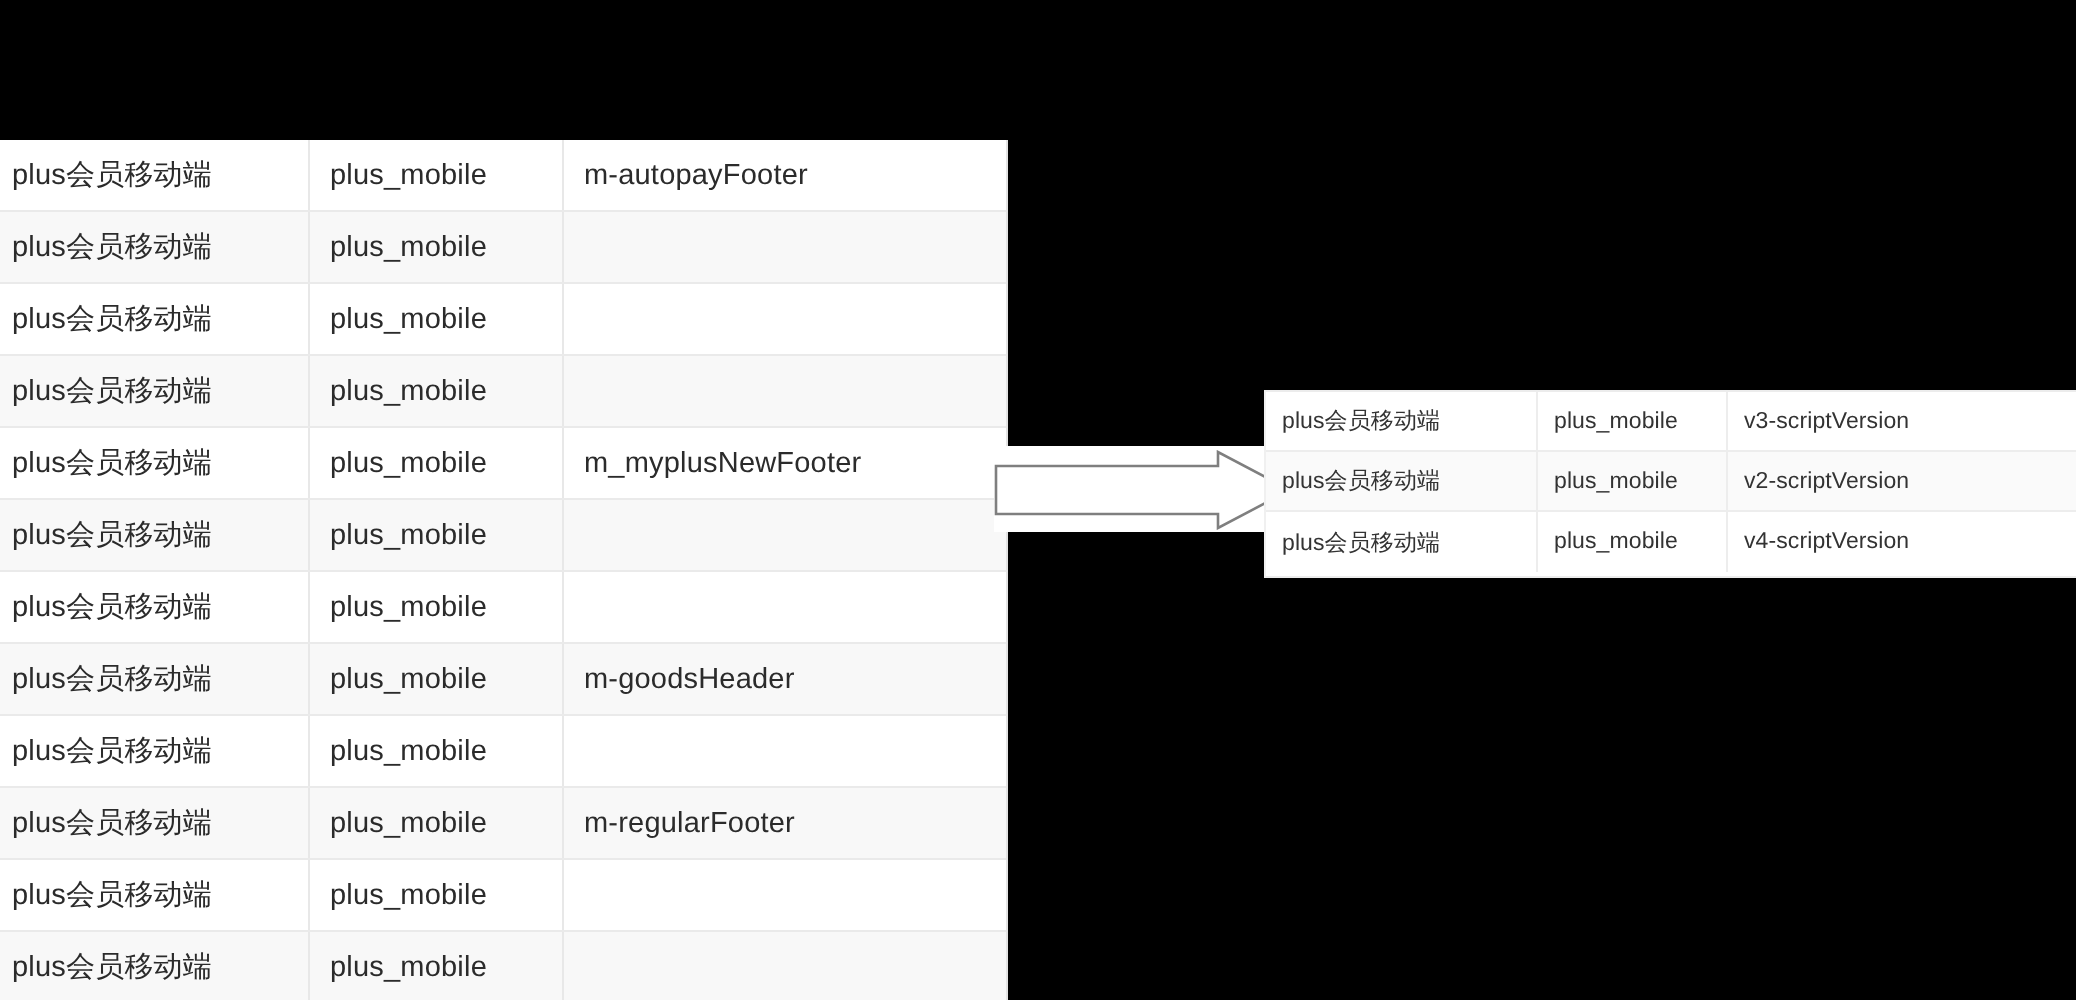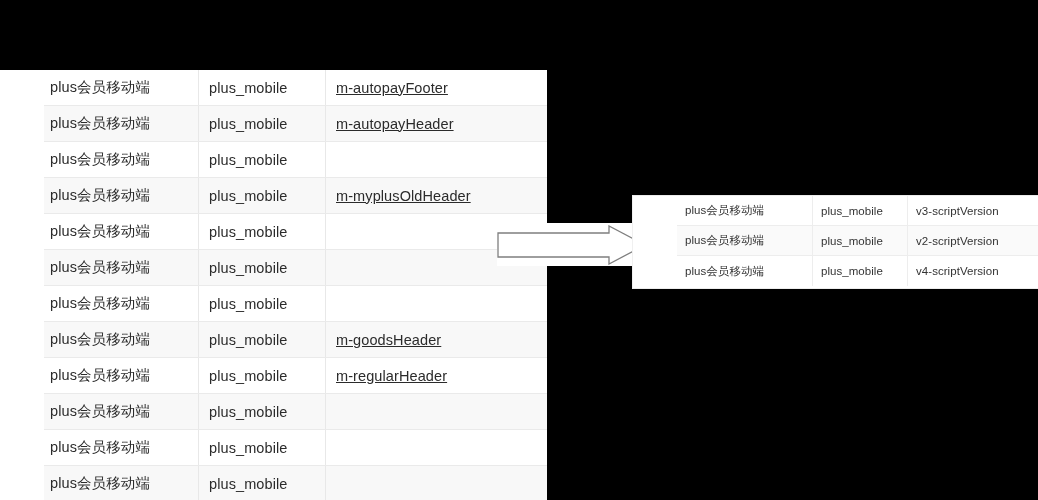--- a/index.html
+++ b/index.html
@@ -21,21 +21,20 @@
     box-sizing: border-box;
     background: #ffffff;
     border-collapse: collapse;
     table-layout: fixed;
     color: #2b2b2b;
   }
   .data-table .row {
     display: flex;
     box-sizing: border-box;
     width: 100%;
-    margin-left: 44px;
   }
   .data-table .cell {
     box-sizing: border-box;
     display: flex;
     align-items: center;
     overflow: hidden;
     white-space: nowrap;
   }
 
   
@@ -66,21 +65,20 @@
     border-right: 1px solid #e8e8e8;
   }
   #left-table .cell.c1 {
     width: 127px;
     padding-left: 10px;
     border-right: 1px solid #e8e8e8;
   }
   #left-table .cell.c2 {
     width: 221px;
     padding-left: 10px;
-    text-decoration: underline;
   }
 
   
   #arrow-band {
     position: absolute;
     left: 497px;
     top: 223px;
     width: 160px;
     height: 43px;
     background: #ffffff;
@@ -138,56 +136,55 @@
 
 <div class="data-table" id="left-table">
     <div class="row plain">
       <div class="cell c0">plus会员移动端</div>
       <div class="cell c1">plus_mobile</div>
       <div class="cell c2">m-autopayFooter</div>
     </div>
     <div class="row alt">
       <div class="cell c0">plus会员移动端</div>
       <div class="cell c1">plus_mobile</div>
-      <div class="cell c2">m-autopayHeader</div>
-    </div>
-    <div class="row plain">
-      <div class="cell c0">plus会员移动端</div>
-      <div class="cell c1">plus_mobile</div>
-    </div>
-    <div class="row alt">
-      <div class="cell c0">plus会员移动端</div>
-      <div class="cell c1">plus_mobile</div>
-      <div class="cell c2">m-myplusOldHeader</div>
-    </div>
-    <div class="row plain">
-      <div class="cell c0">plus会员移动端</div>
-      <div class="cell c1">plus_mobile</div>
+    </div>
+    <div class="row plain">
+      <div class="cell c0">plus会员移动端</div>
+      <div class="cell c1">plus_mobile</div>
+    </div>
+    <div class="row alt">
+      <div class="cell c0">plus会员移动端</div>
+      <div class="cell c1">plus_mobile</div>
+    </div>
+    <div class="row plain">
+      <div class="cell c0">plus会员移动端</div>
+      <div class="cell c1">plus_mobile</div>
+      <div class="cell c2">m_myplusNewFooter</div>
     </div>
     <div class="row alt">
       <div class="cell c0">plus会员移动端</div>
       <div class="cell c1">plus_mobile</div>
     </div>
     <div class="row plain">
       <div class="cell c0">plus会员移动端</div>
       <div class="cell c1">plus_mobile</div>
     </div>
     <div class="row alt">
       <div class="cell c0">plus会员移动端</div>
       <div class="cell c1">plus_mobile</div>
       <div class="cell c2">m-goodsHeader</div>
     </div>
     <div class="row plain">
       <div class="cell c0">plus会员移动端</div>
       <div class="cell c1">plus_mobile</div>
-      <div class="cell c2">m-regularHeader</div>
-    </div>
-    <div class="row alt">
-      <div class="cell c0">plus会员移动端</div>
-      <div class="cell c1">plus_mobile</div>
+    </div>
+    <div class="row alt">
+      <div class="cell c0">plus会员移动端</div>
+      <div class="cell c1">plus_mobile</div>
+      <div class="cell c2">m-regularFooter</div>
     </div>
     <div class="row plain">
       <div class="cell c0">plus会员移动端</div>
       <div class="cell c1">plus_mobile</div>
     </div>
     <div class="row alt">
       <div class="cell c0">plus会员移动端</div>
       <div class="cell c1">plus_mobile</div>
     </div>
   </div>

